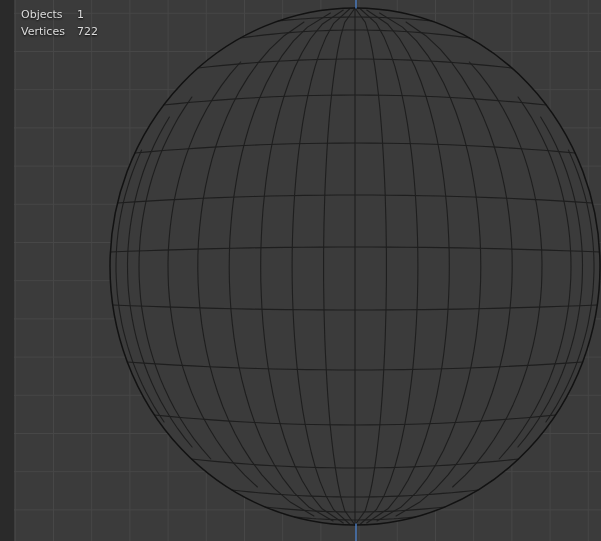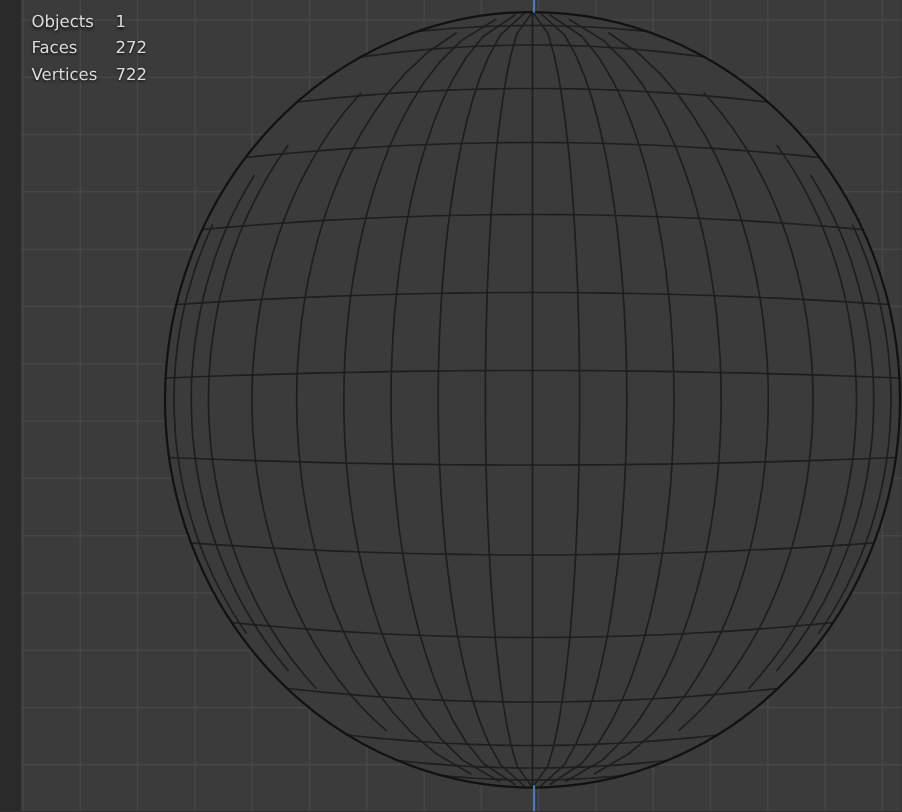--- a/index.html
+++ b/index.html
@@ -118,21 +118,17 @@
         <line x1="342" y1="523.5" x2="342" y2="541"></line>
       </g>
     </svg>
 
   <div class="stats">
     <div class="stat-row">
       <span class="stat-label">Objects</span>
       <span class="stat-value">1</span>
     </div>
     <div class="stat-row">
-      <span class="stat-label">Faces</span>
-      <span class="stat-value">272</span>
-    </div>
-    <div class="stat-row">
       <span class="stat-label">Vertices</span>
       <span class="stat-value">722</span>
     </div>
   </div>
 </div>
 
 </body></html>

